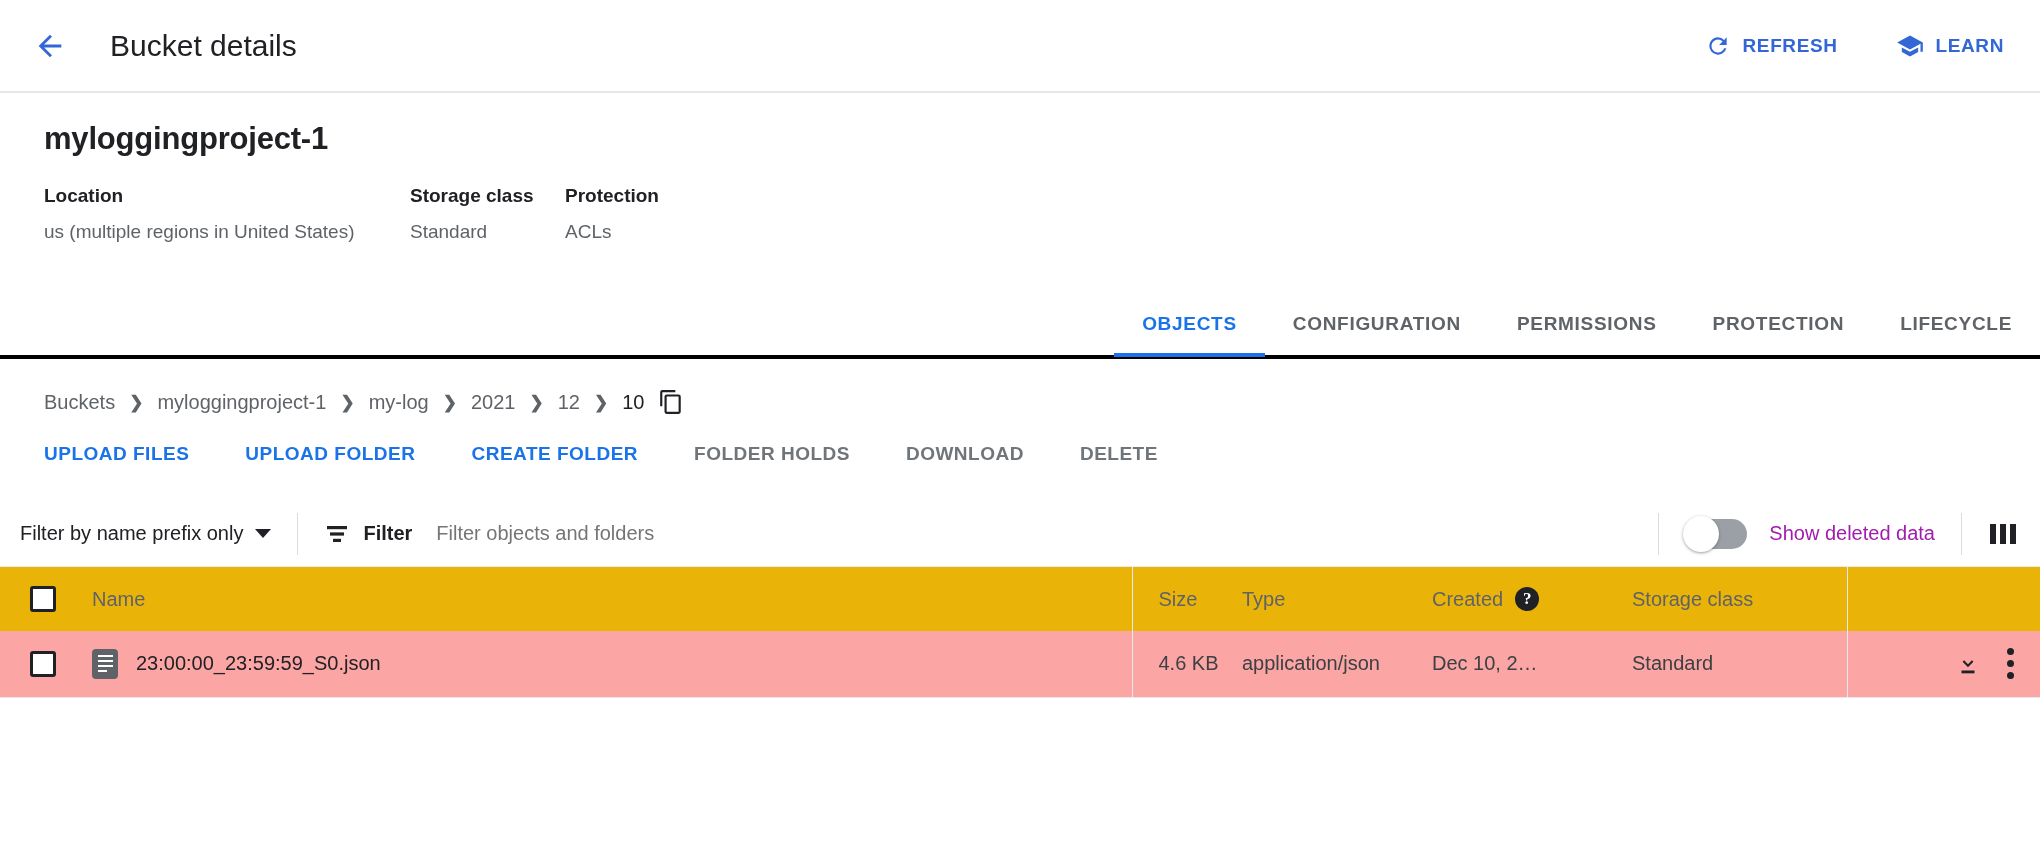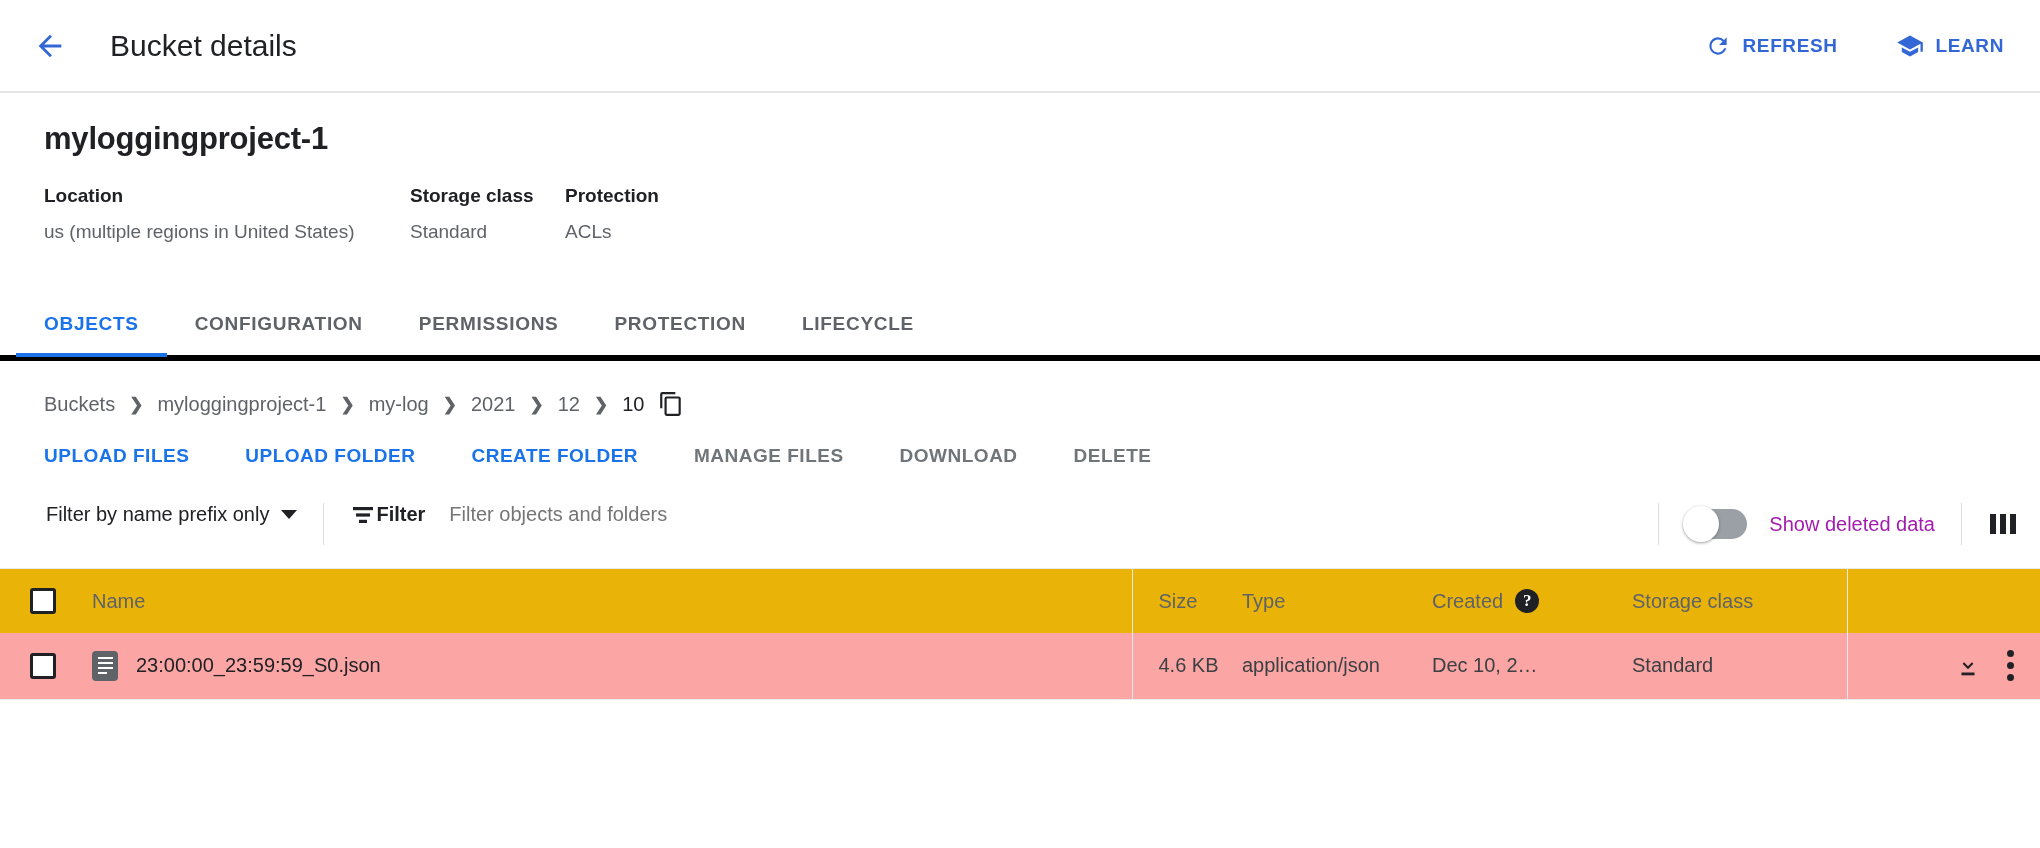--- a/index.html
+++ b/index.html
@@ -74,23 +74,24 @@
     font-size: 19px;
     font-weight: 400;
     color: #5f6368;
     white-space: nowrap;
   }
 
   
   .tabs {
     margin-top: 50px;
     display: flex;
-    border-bottom: 6px solid #000000;
+    border-bottom: 4px solid #000000;
     padding-left: 16px;
     position: relative;
+    justify-content: flex-end;
   }
   .tab {
     font-size: 19px;
     font-weight: 600;
     letter-spacing: .7px;
     color: #5f6368;
     padding: 20px 0 20px 0;
     margin-right: 0;
     cursor: pointer;
     text-align: center;
@@ -140,22 +141,22 @@
     cursor: pointer;
     white-space: nowrap;
   }
   .obj-btn.disabled { color: #70757a; cursor: default; }
 
   
   .filterbar {
     margin-top: 36px;
     height: 66px;
     display: flex;
-    align-items: flex-start;
-    padding: 0 22px 0 46px;
+    align-items: center;
+    padding: 0 22px 0 20px;
     border-bottom: 1px solid #e8eaed;
   }
   .prefix-select {
     display: flex; align-items: center;
     font-size: 20px; color: #202124;
     cursor: pointer; white-space: nowrap;
   }
   .caret {
     margin-left: 12px;
     width: 0; height: 0;
@@ -164,21 +165,21 @@
     border-top: 9px solid #202124;
   }
   .vdiv {
     width: 1px; height: 42px;
     background: #dadce0;
     margin: 0 26px;
     flex: 0 0 auto;
   }
   .filter-chip { display: flex; align-items: center; cursor: pointer; }
   .filter-chip .label {
-    font-size: 20px; font-weight: 700; color: #202124; 
+    font-size: 20px; font-weight: 700; color: #202124; margin-left: 13px;
   }
   .filter-input {
     margin-left: 24px;
     font-size: 20px;
     color: #80868b;
     border: none; outline: none; background: transparent;
     flex: 1 1 auto;
     font-family: "Liberation Sans", sans-serif;
     padding: 0;
   }
@@ -359,21 +360,21 @@
         <path d="M16 1H4a2 2 0 0 0-2 2v13h2V3h12V1z" fill="#202124"></path>
         <path d="M19 5H8a2 2 0 0 0-2 2v14a2 2 0 0 0 2 2h11a2 2 0 0 0 2-2V7a2 2 0 0 0-2-2zm0 16H8V7h11v14z" fill="#202124"></path>
       </svg>
     </span>
   </div>
 
   <div class="obj-actions">
     <span class="obj-btn">UPLOAD FILES</span>
     <span class="obj-btn">UPLOAD FOLDER</span>
     <span class="obj-btn">CREATE FOLDER</span>
-    <span class="obj-btn disabled">MANAGE FILES</span>
+    <span class="obj-btn disabled">FOLDER HOLDS</span>
     <span class="obj-btn disabled">DOWNLOAD</span>
     <span class="obj-btn disabled">DELETE</span>
   </div>
 
   <div class="filterbar">
     <div class="prefix-select">
       <span>Filter by name prefix only</span>
       <span class="caret"></span>
     </div>
     <div class="vdiv"></div>

